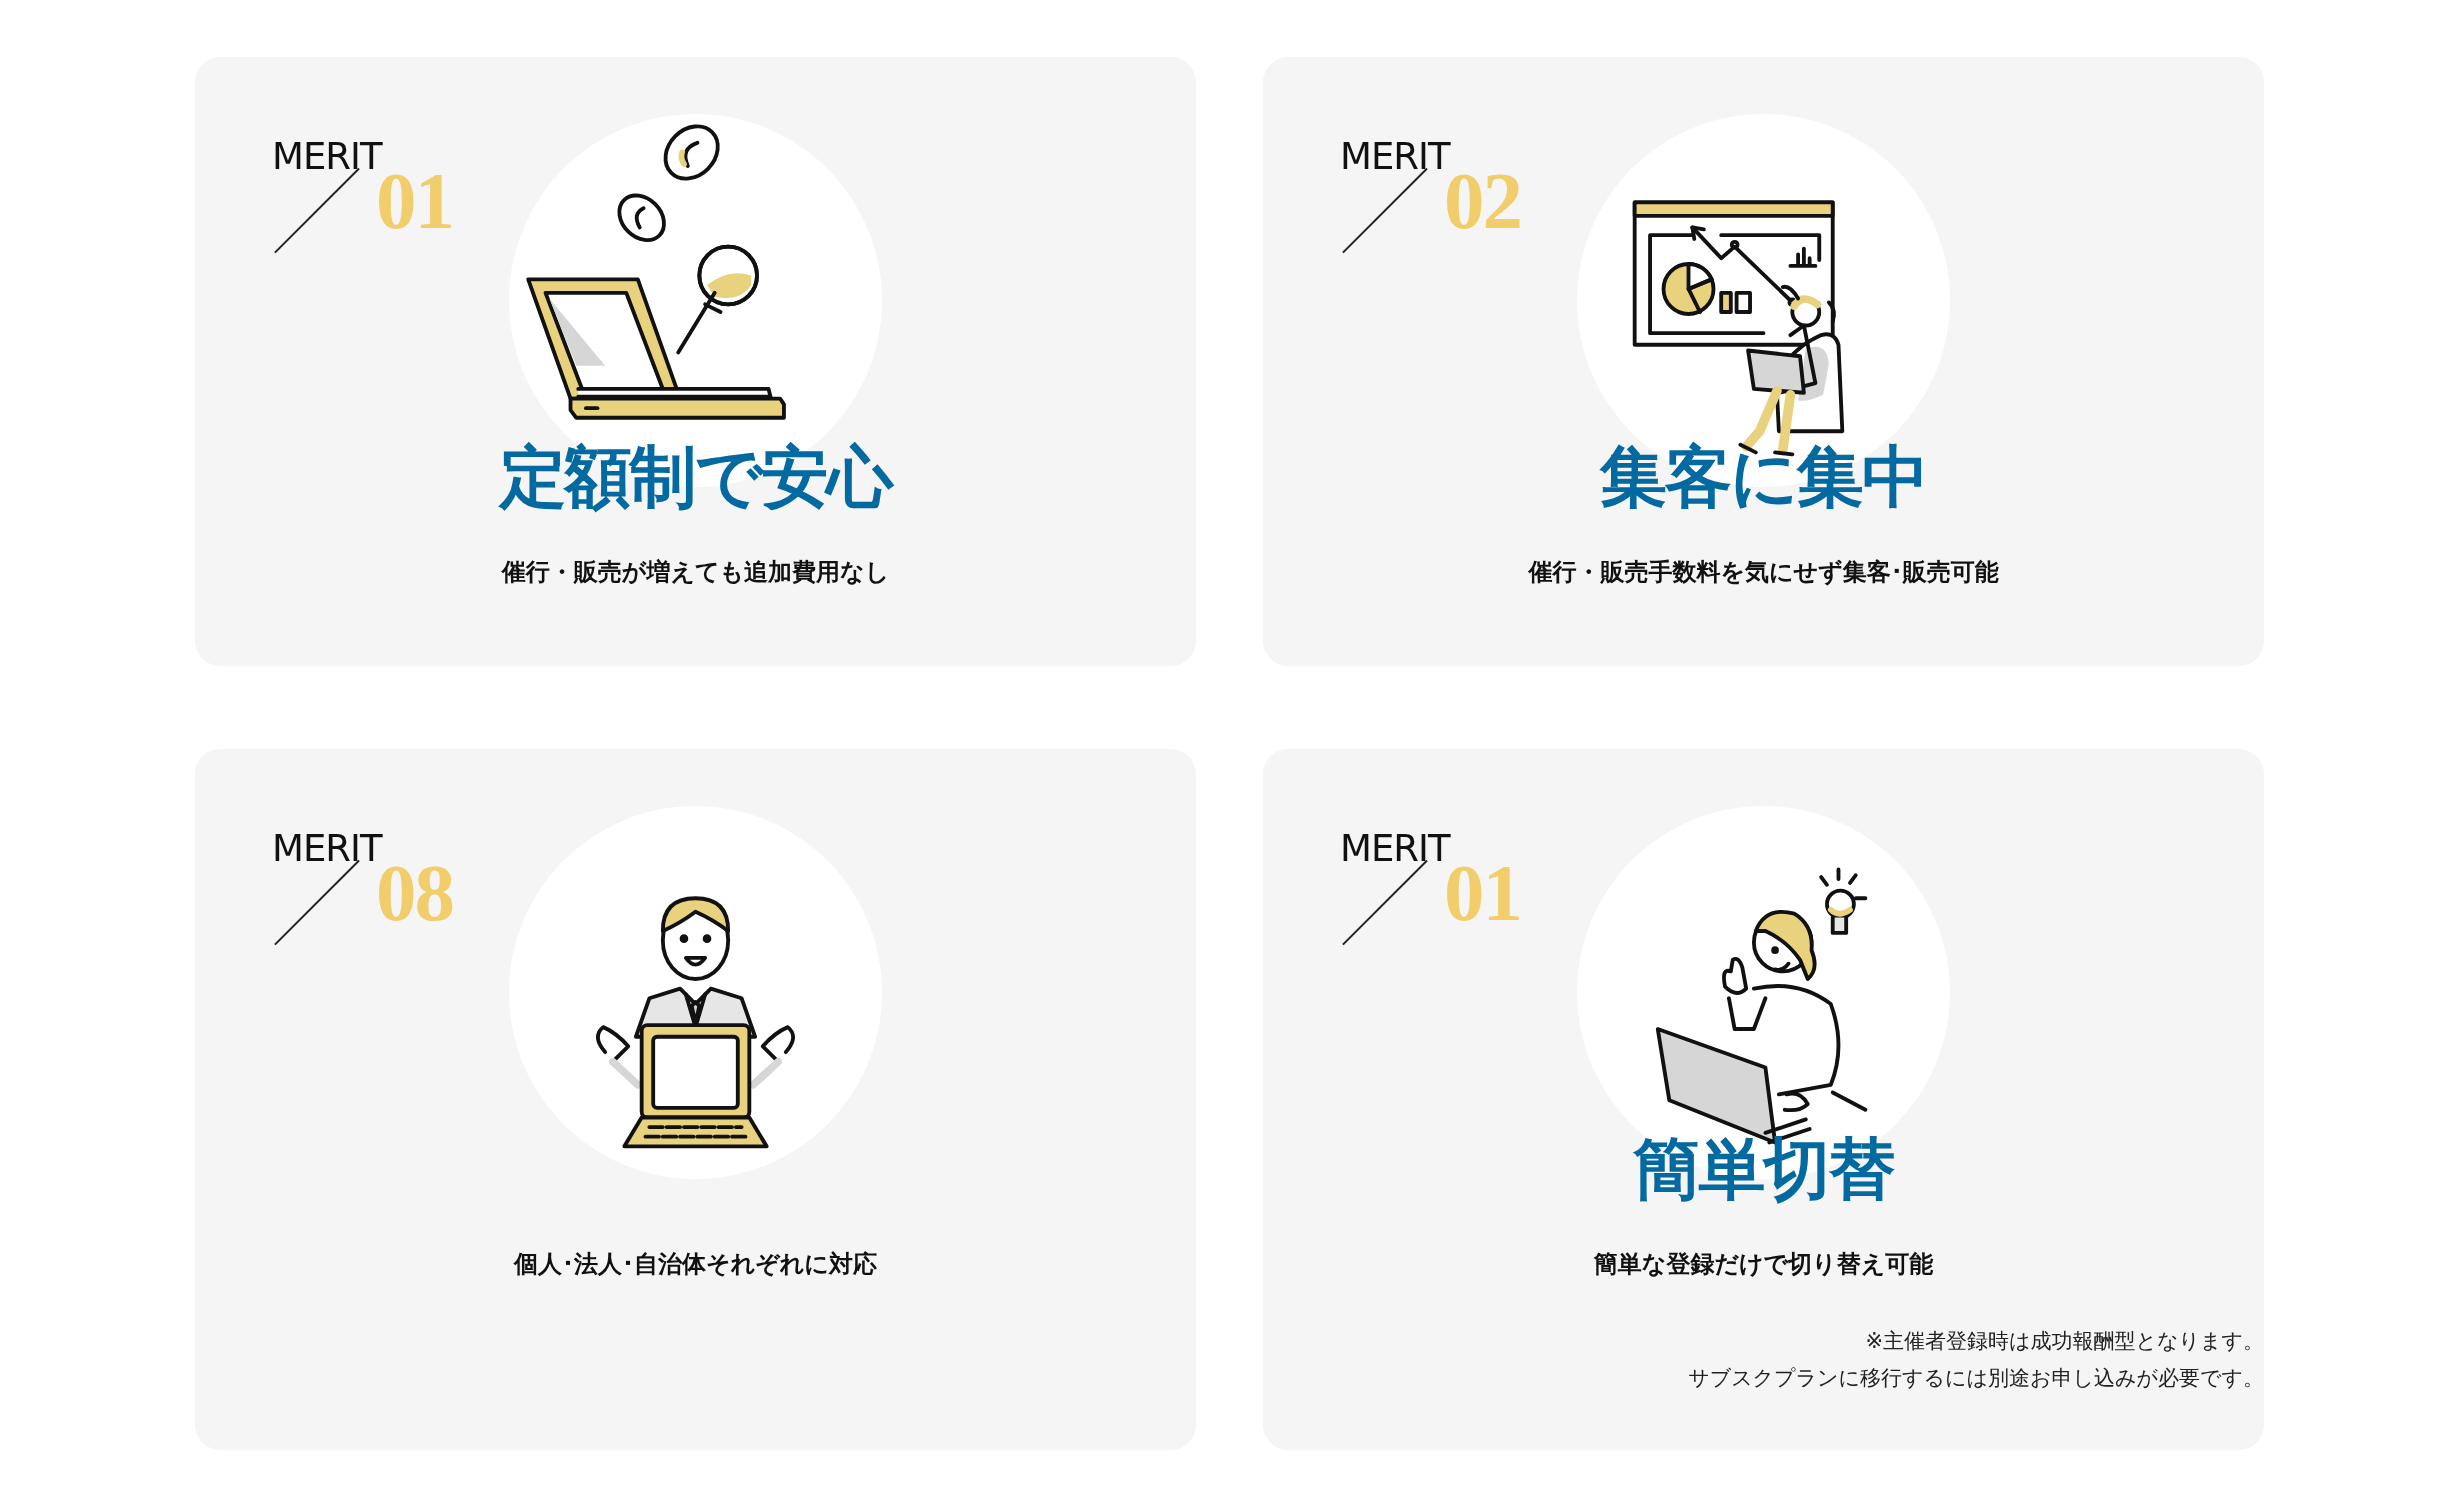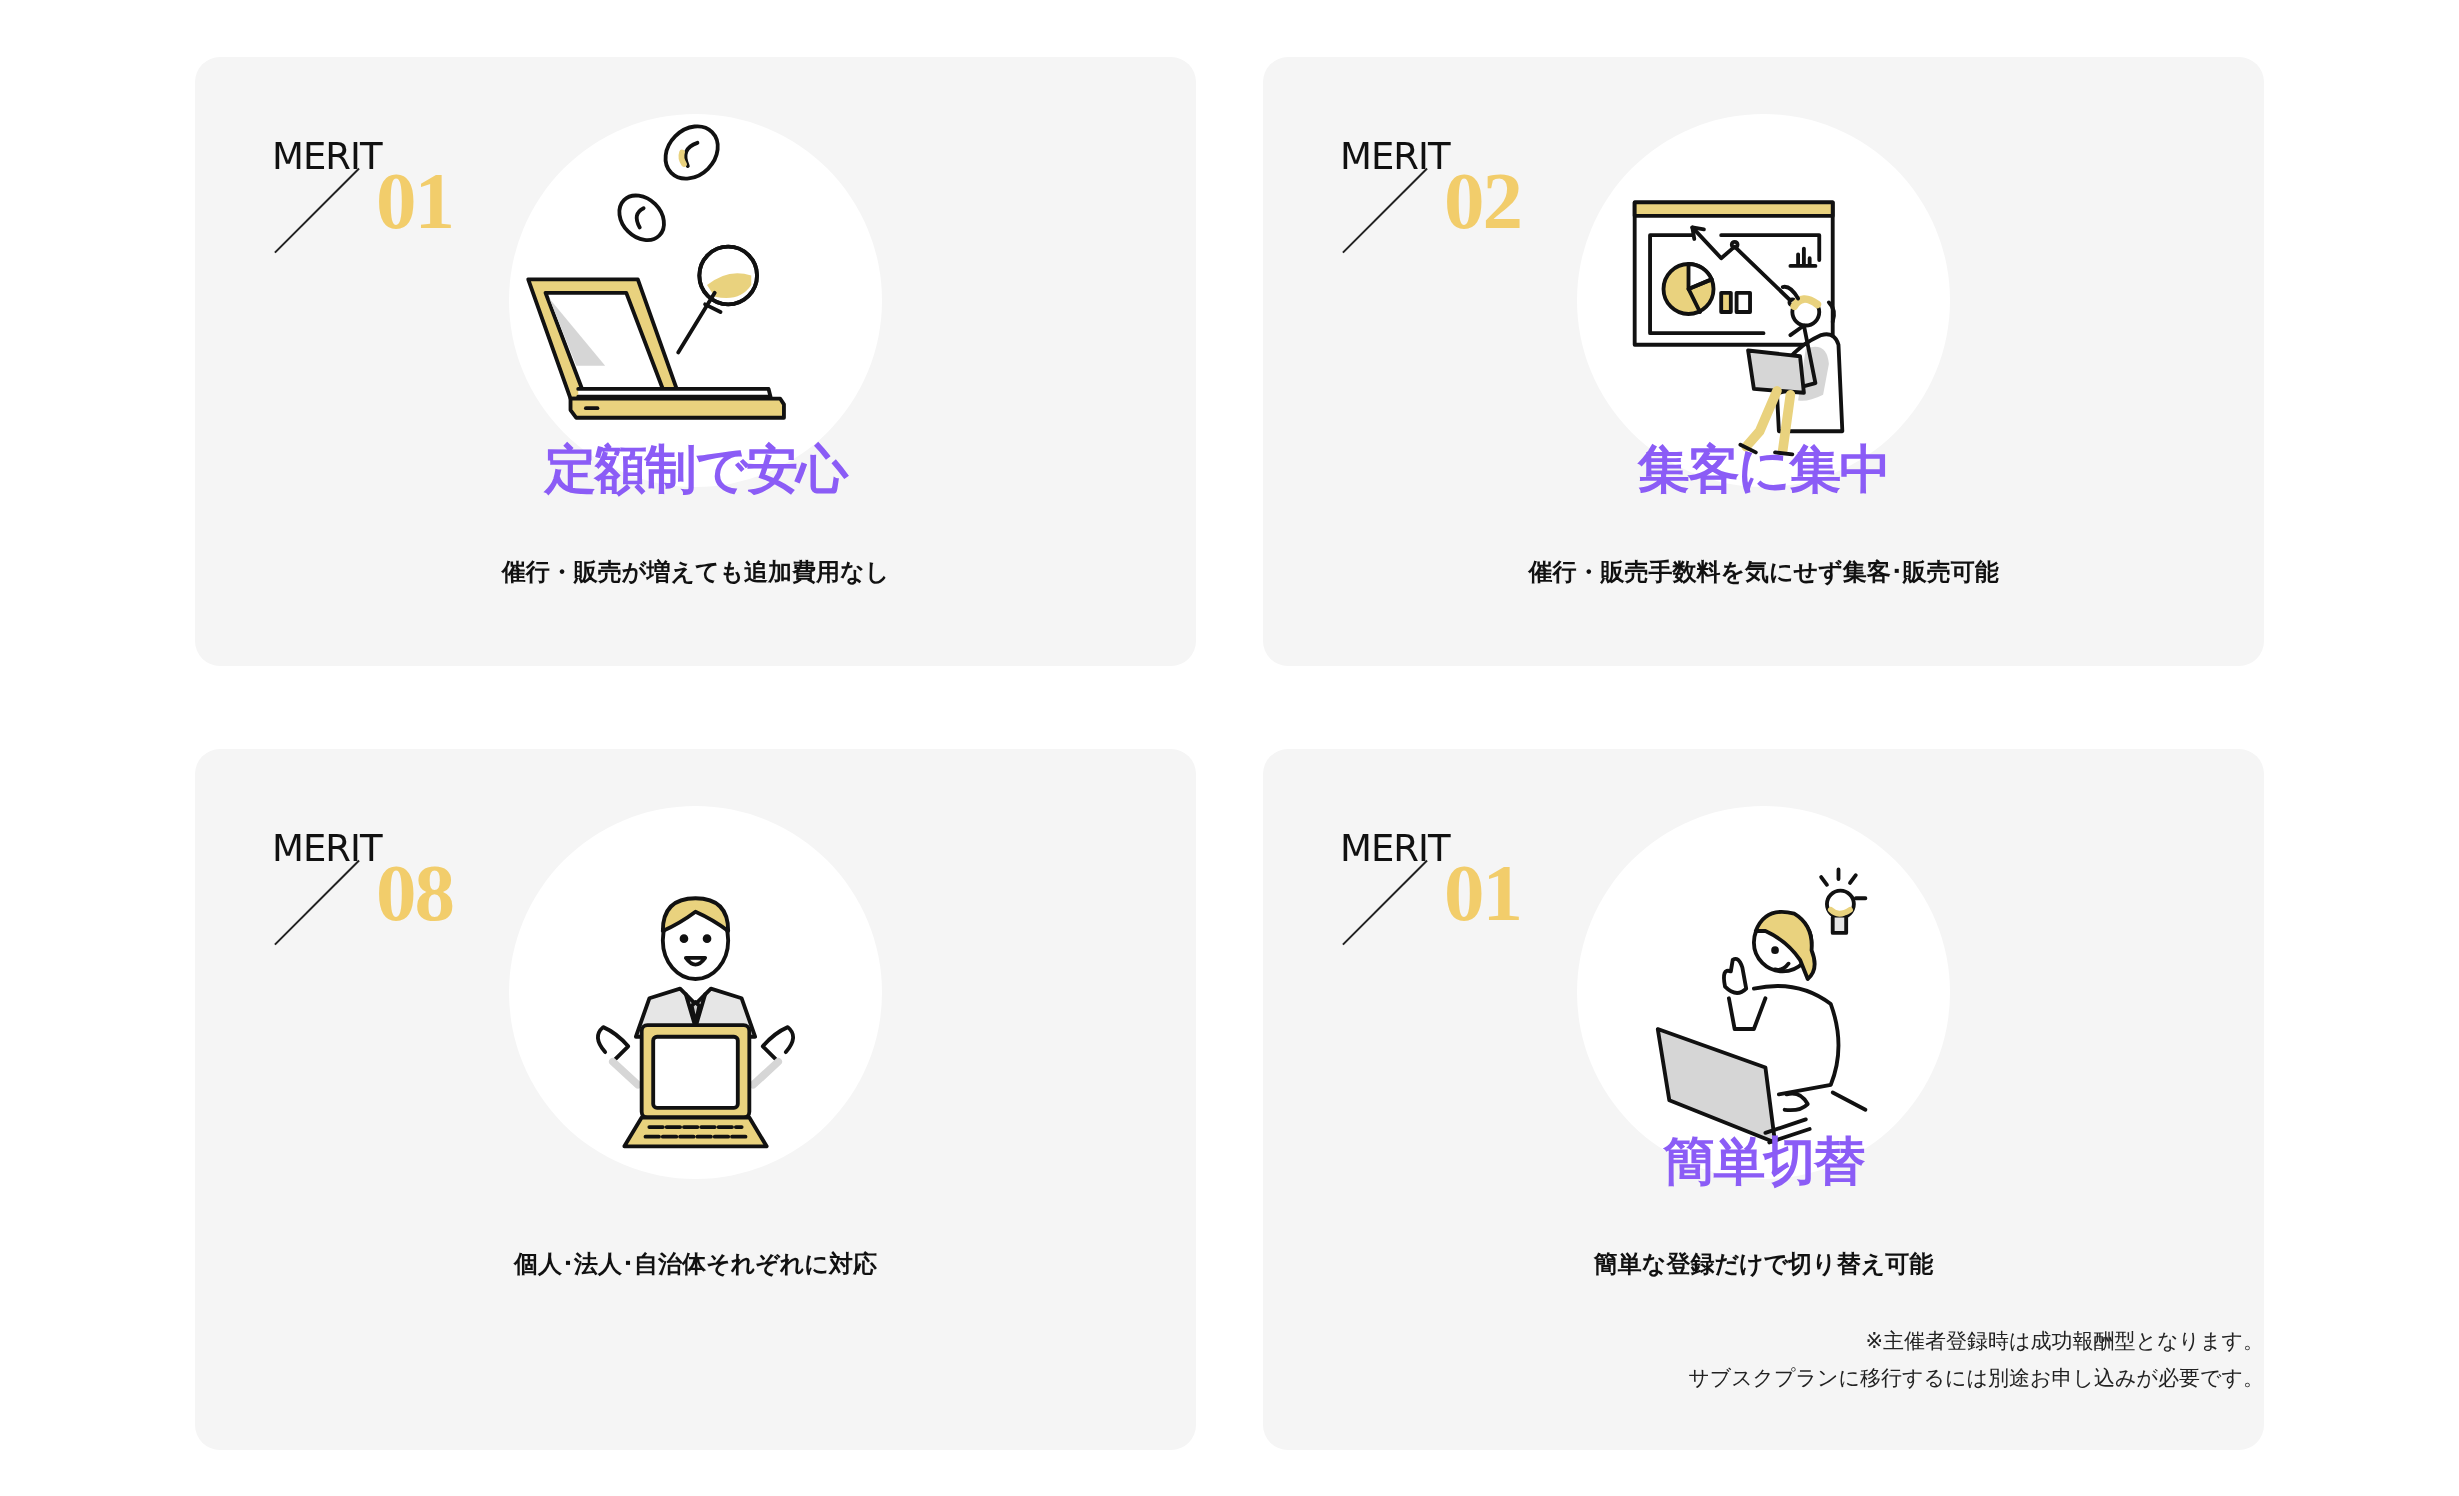--- a/index.html
+++ b/index.html
@@ -13,22 +13,22 @@
   .circle { position:absolute; left:314px; top:57px; width:373px; height:373px;
             border-radius:50%; background:#ffffff; }
   .illus { position:absolute; left:314px; top:57px; width:373px; height:373px; }
   .merit { position:absolute; left:77px; top:73px; font-family:"DejaVu Sans",sans-serif;
            font-size:37px; font-weight:400; letter-spacing:-1px; color:#111; line-height:1;margin-top:8px; }
   .slash { position:absolute; left:121px; top:94px; width:1.9px; height:119px;
            background:#222; transform:rotate(45deg); transform-origin:center; }
   .num { position:absolute; left:181px; top:104px; font-family:Liberation Serif, serif;
          font-weight:700; font-size:81px; color:#f2cd6b; line-height:1; letter-spacing:-1.9px; }
   .title { position:absolute; left:0; width:100%; top:384px; text-align:center;
-           font-family:"DejaVu Sans",sans-serif; font-weight:700; font-size:52px;
-           color:#8b5cf6; line-height:1.1; letter-spacing:-1.9px; }
+           font-family:"DejaVu Sans",sans-serif; font-weight:700; font-size:67px;
+           color:#0369a1; line-height:1.1; letter-spacing:-1.9px; }
   .subtitle { position:absolute; left:0; width:100%; top:501px; text-align:center;
               font-family:"DejaVu Sans",sans-serif; font-weight:700; font-size:24px;
               color:#111; line-height:1.2; }
   .notes { position:absolute; left:0; width:100%; top:574px; text-align:right;
            font-family:"DejaVu Sans",sans-serif; font-size:21px; color:#222; line-height:37px; }
   .notes div { white-space:nowrap; }
 </style>
 </head>
 <body>
 

